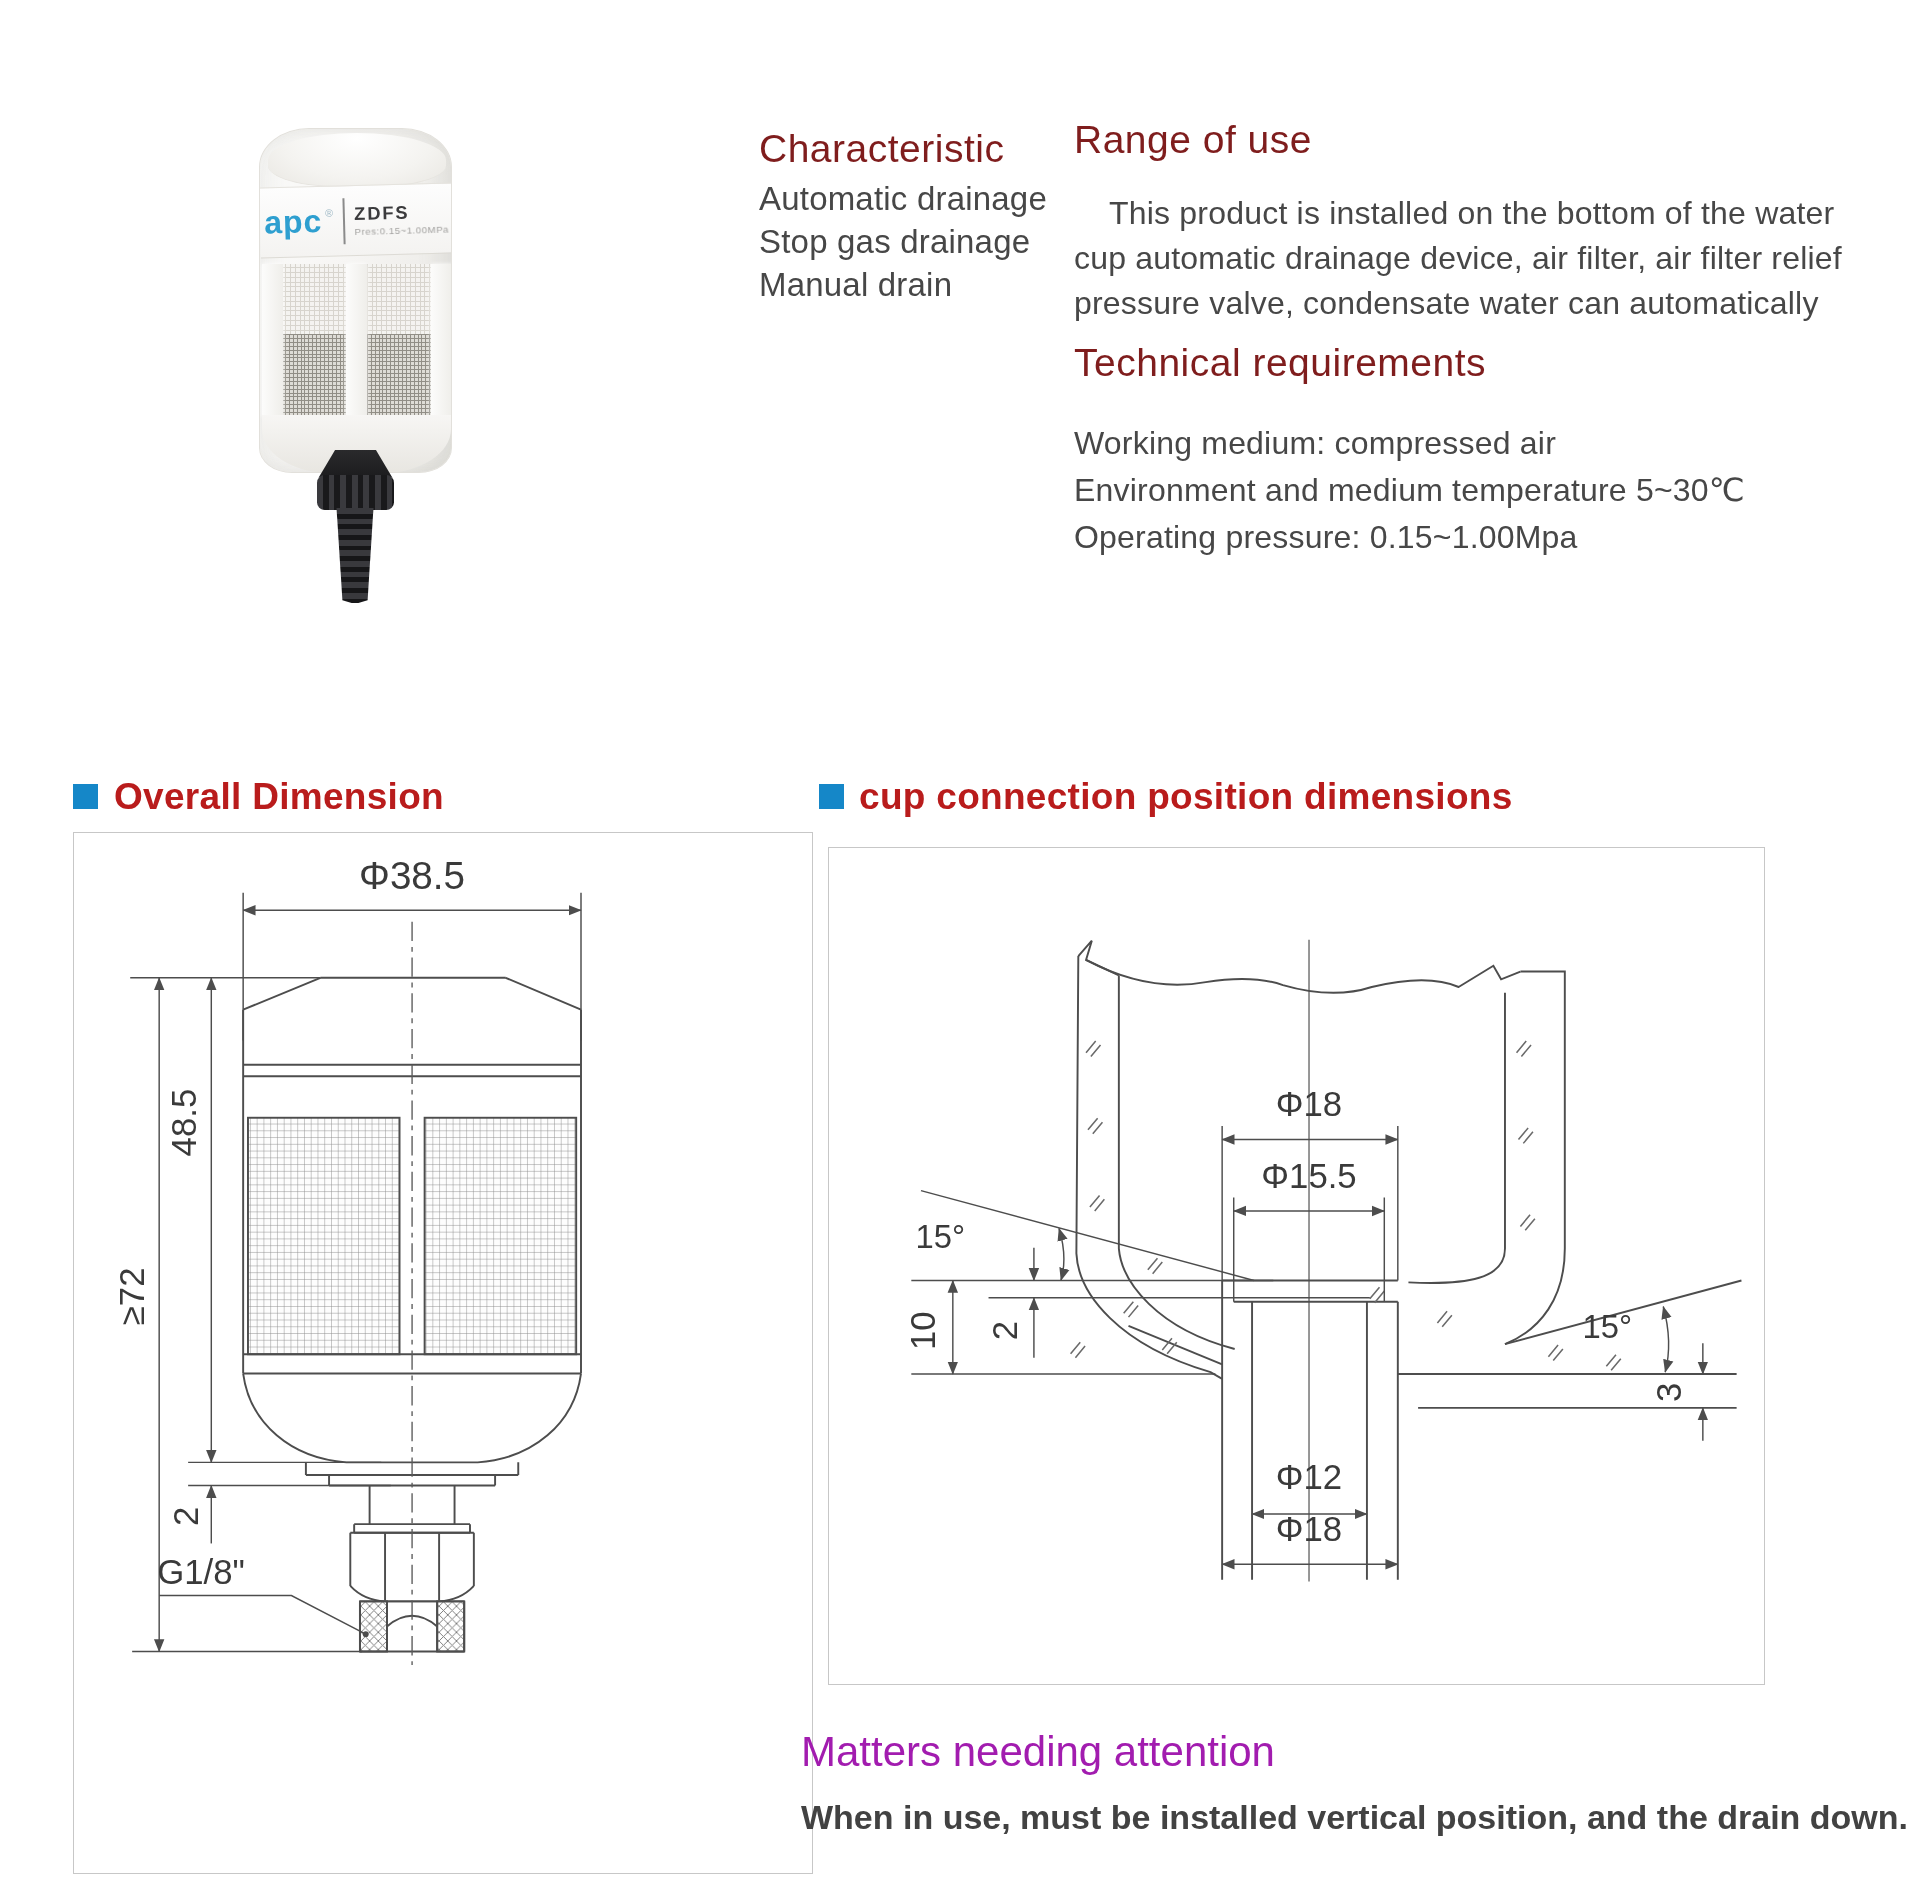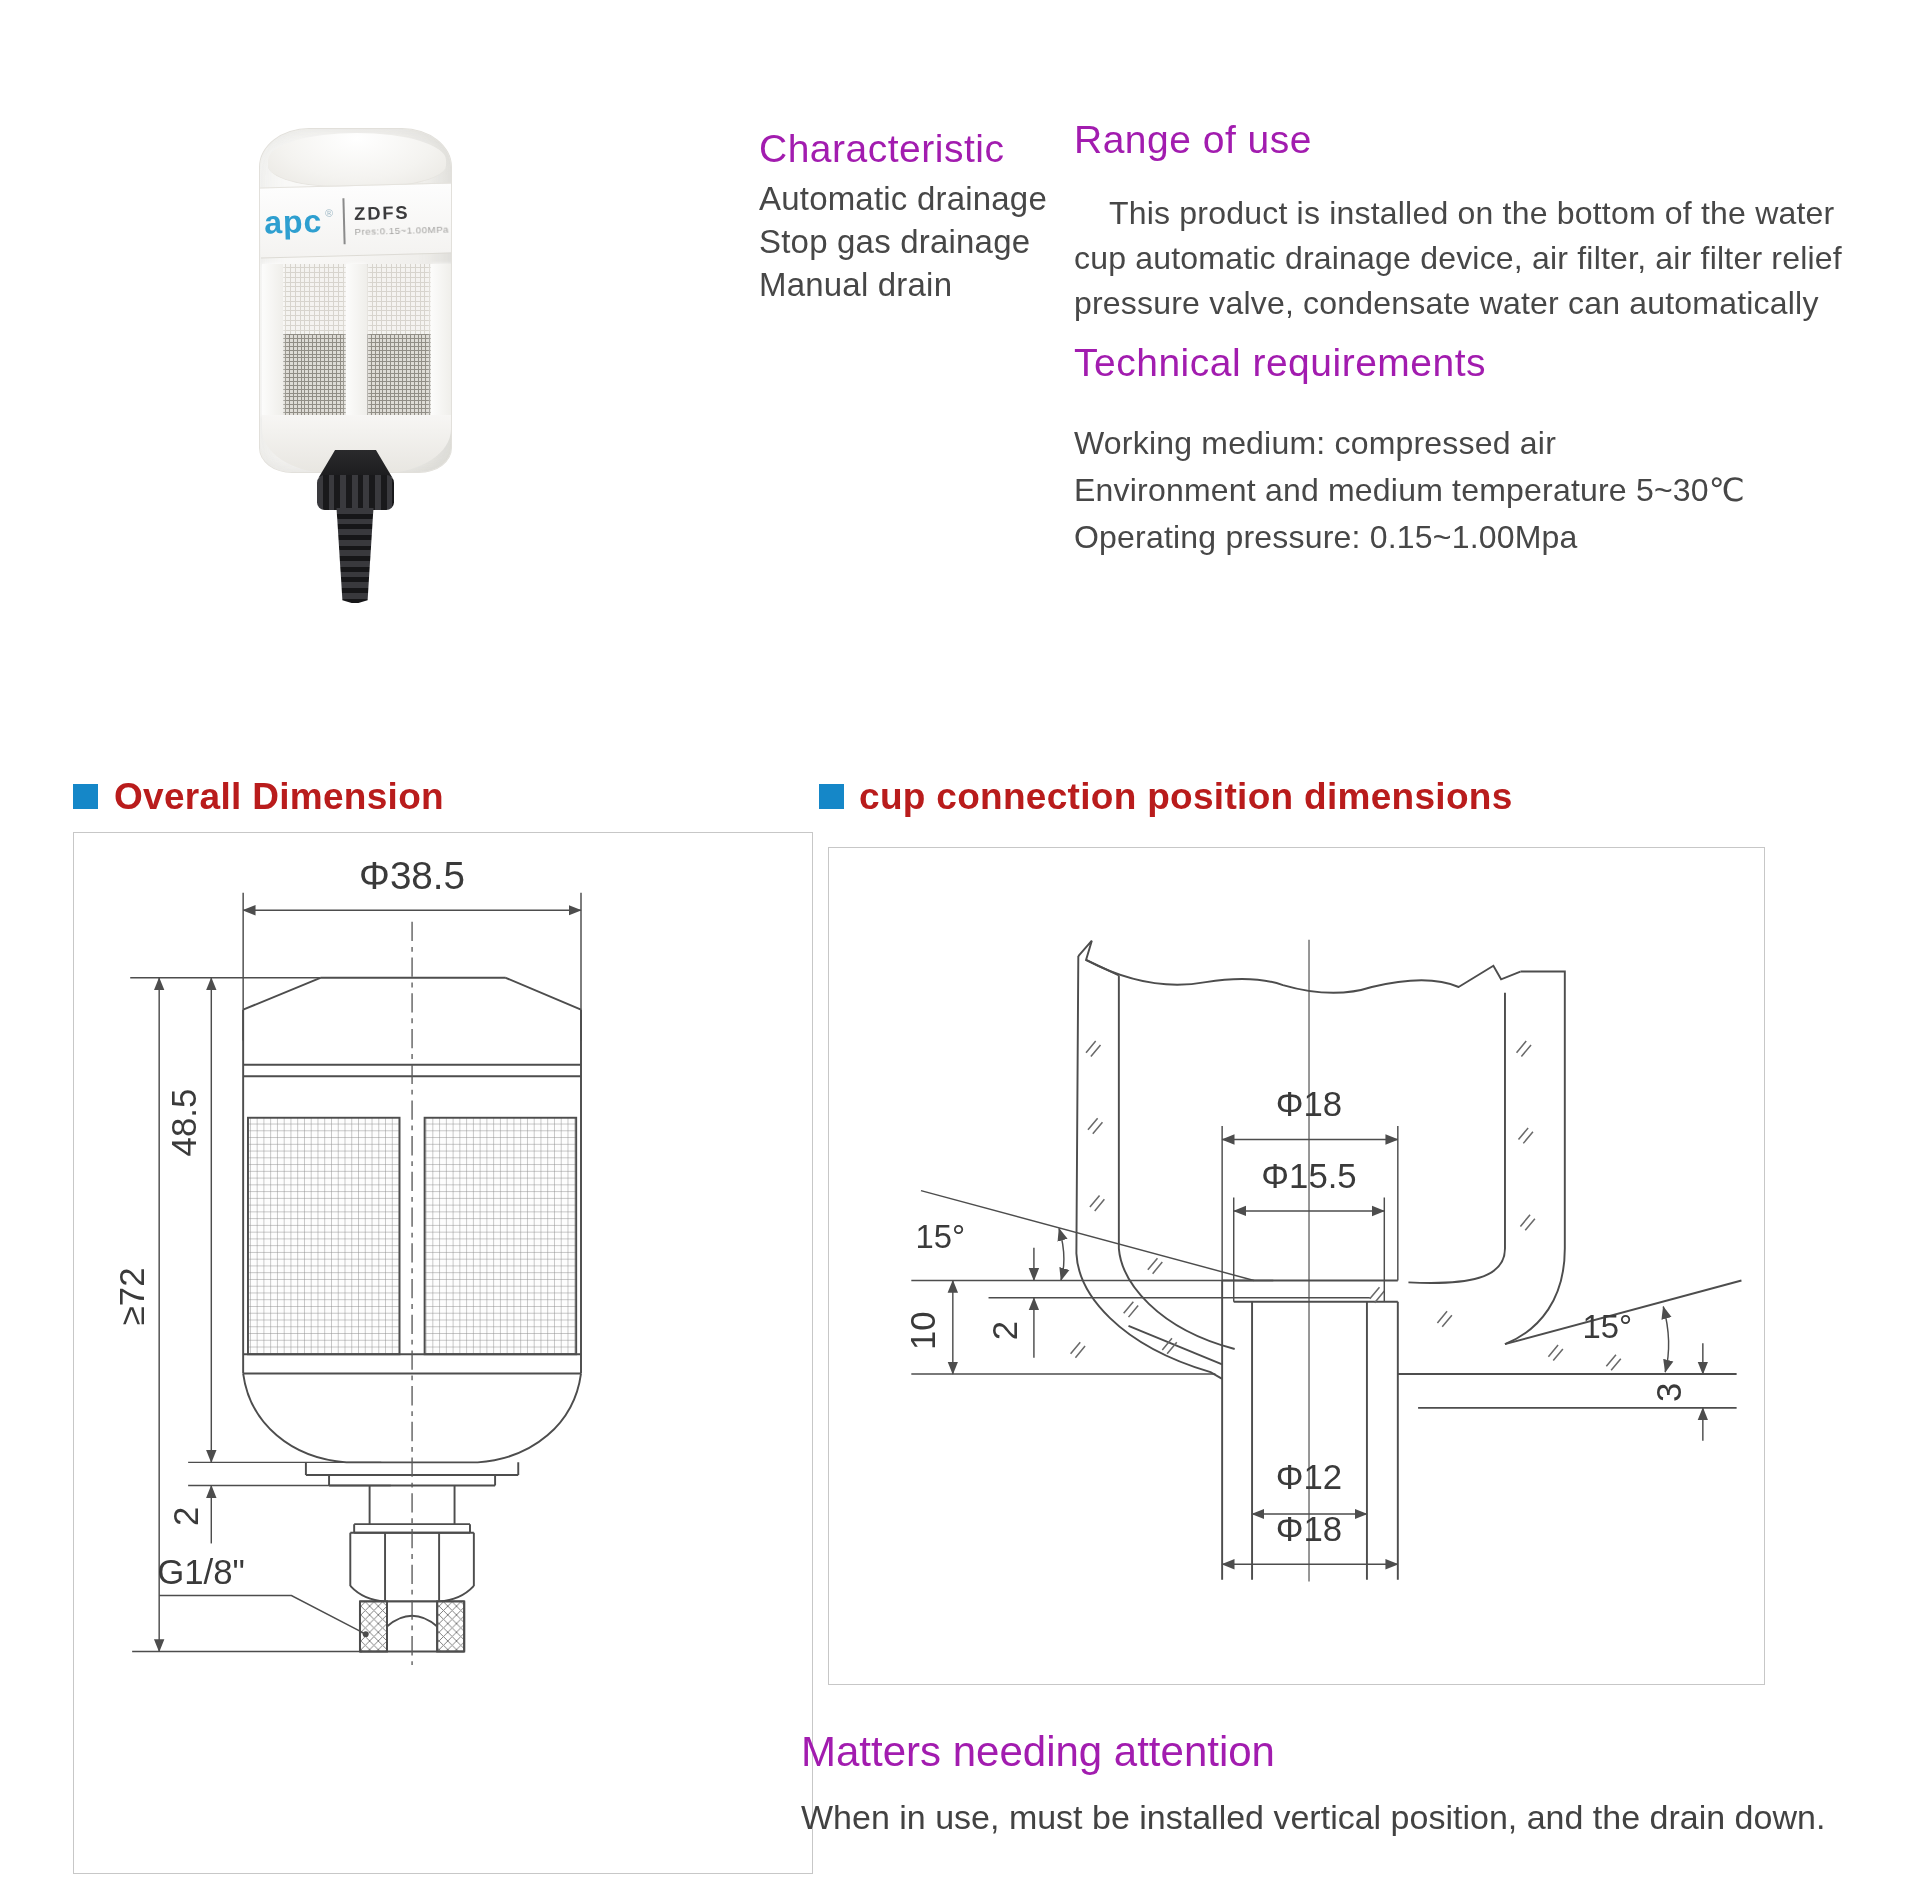--- a/index.html
+++ b/index.html
@@ -4,41 +4,41 @@
 <style>
   * { margin:0; padding:0; box-sizing:border-box; }
   html,body { background:#ffffff; }
   body { font-family:"Liberation Sans","DejaVu Sans",sans-serif; color:#3f3f3f; }
   #page {
     position:relative; width:1931px; height:1904px; background:#ffffff; overflow:hidden;
   }
   .abs { position:absolute; }
 
   
-  .h1 { font-size:39px; font-weight:400; color:#a21caf; letter-spacing:0.5px; }
+  .h1 { font-size:39px; font-weight:400; color:#7f1d1d; letter-spacing:0.5px; }
   .body-line { font-size:33px; font-weight:400; color:#474747; letter-spacing:0.2px; }
   #characteristic-items .body-line { line-height:43px; }
   #range-lines .body-line { line-height:45px; font-size:32px; }
   #range-lines .body-line:first-child { padding-left:35px; }
   #tech-items .body-line { line-height:47px; font-size:32px; }
 
   
   .bullet { width:25px; height:25px; }
   .sec-title { font-size:37px; font-weight:700; color:#b91c1c; letter-spacing:0.3px; }
 
   
   .panel { border:1.9px solid #c7c7c7; background:#ffffff; }
   svg text { font-family:"Liberation Sans","DejaVu Sans",sans-serif; fill:#3a3a3a; }
   .dimtxt { font-size:36px; }
   .dimtxt-big { font-size:40px; }
   .dimtxt-sm { font-size:34px; }
 
   
   #attention-title { font-size:42px; font-weight:400; color:#a21caf; }
-  #attention-body  { font-size:34px; font-weight:400; color:#424242; }
+  #attention-body  { font-size:34px; font-weight:700; color:#424242; }
 
   
   #product-photo { width:193px; height:502px; }
   .canister {
     position:absolute; left:0; top:24px; width:193px; height:345px;
     background:linear-gradient(100deg,#fbfbfa 0%,#f6f5f3 45%,#e9e8e4 100%);
     border:1px solid #e2e0db;
     border-radius:50px 50px 33px 33px / 39px 39px 25px 25px;
     box-shadow:inset -13.5px 0 21px rgba(120,115,105,.10), inset 13.5px 0 21px rgba(120,115,105,.07);
     overflow:hidden;

